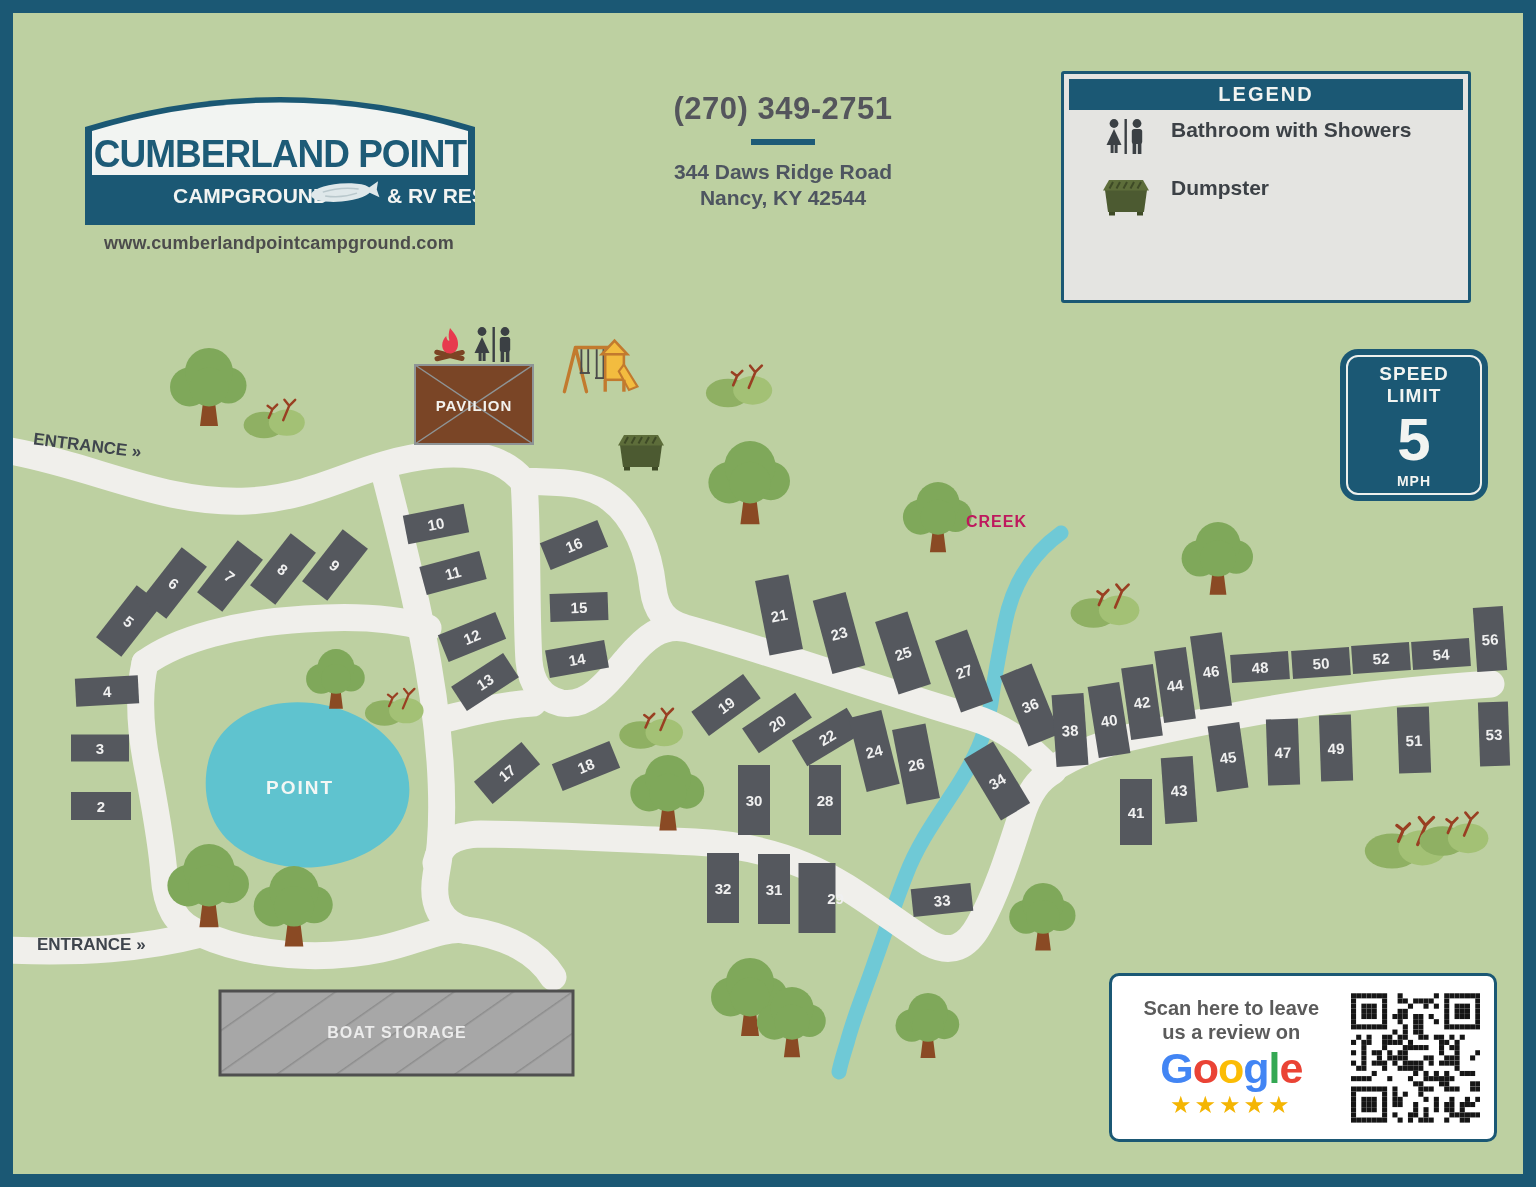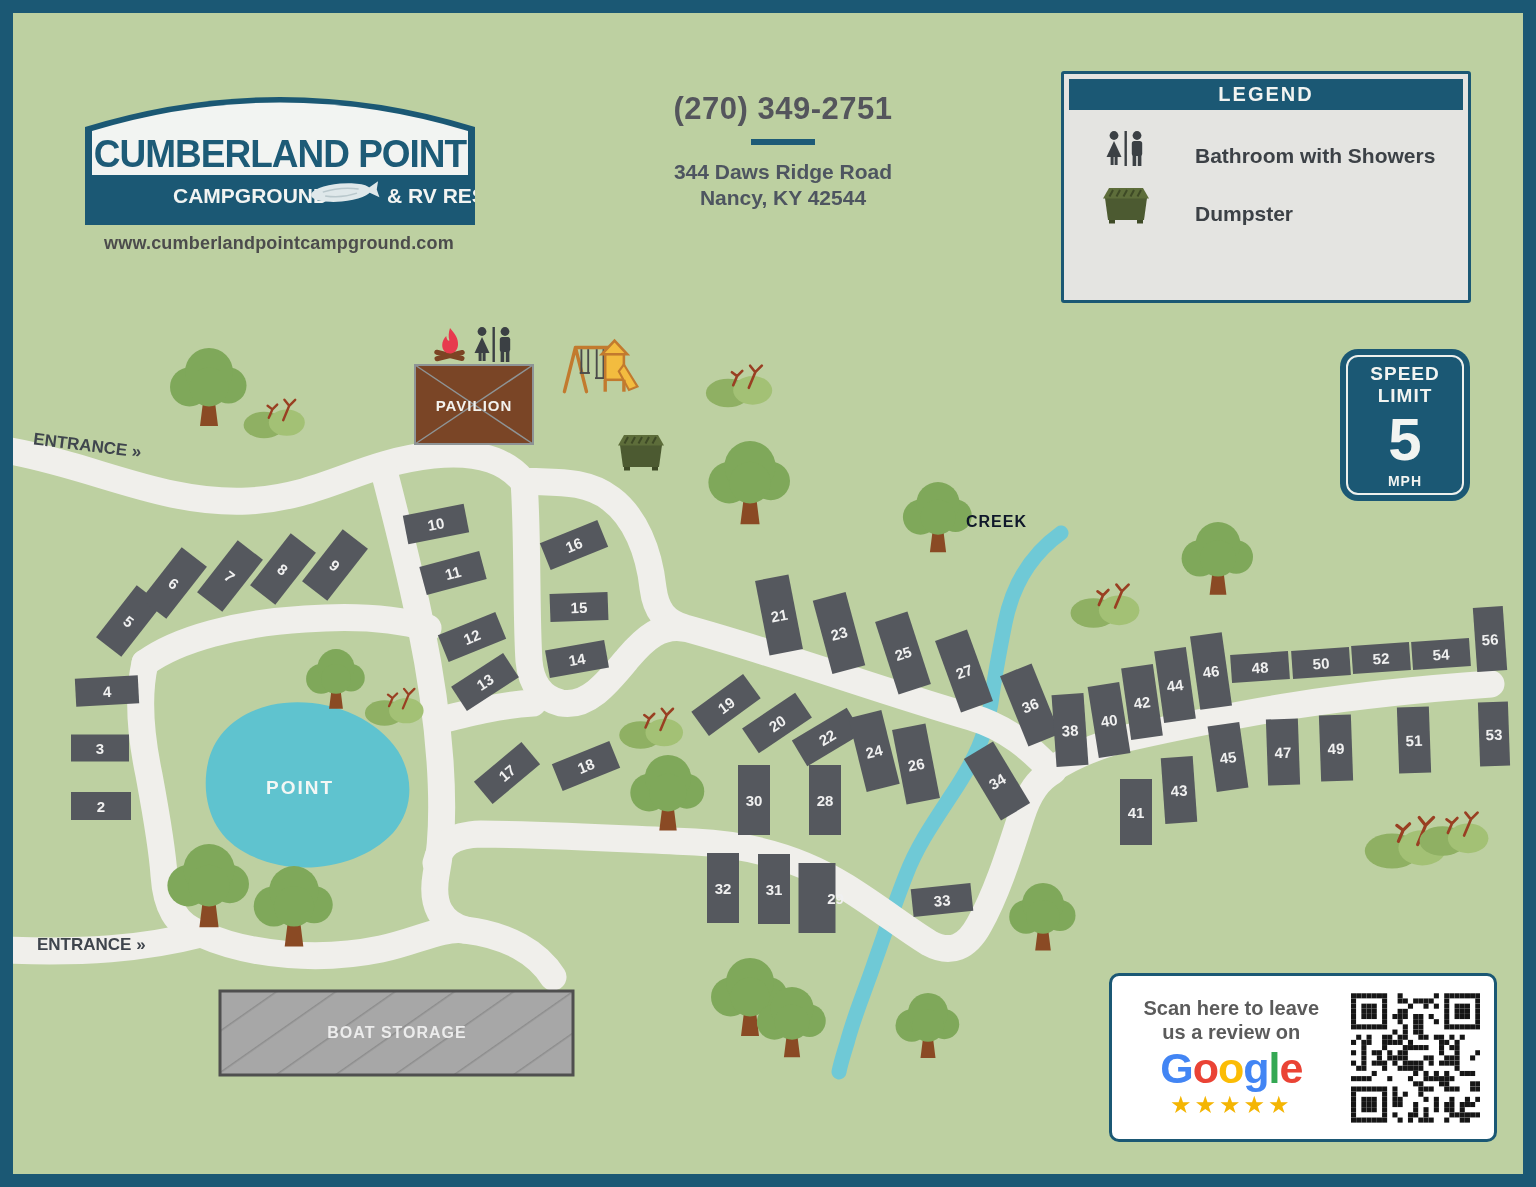--- a/index.html
+++ b/index.html
@@ -17,45 +17,45 @@
     font-weight:bold;font-size:18px;color:#4c4c4c;letter-spacing:.2px;}
   #contact{left:600px;top:78px;width:340px;text-align:center;color:#54555c;}
   #phone{font-size:31px;font-weight:bold;letter-spacing:.5px;}
   #phone-divider{display:block;width:64px;height:6px;background:#1d5b77;margin:12px auto 14px;}
   .addr{font-size:21px;font-weight:bold;color:#4e5560;line-height:26px;}
   
   #legend{left:1048px;top:58px;width:410px;height:232px;background:#e4e4e1;
     border:3px solid #1b5874;border-radius:3px;padding:5px;}
   #legend-header{height:31px;background:#1b5874;color:#f2f4f1;display:flex;
     align-items:center;justify-content:center;font-weight:bold;font-size:20px;letter-spacing:2px;}
-  .leg-row{display:flex;align-items:flex-end;height:50px;margin-top:8px;padding-left:26px;gap:24px;}
+  .leg-row{display:flex;align-items:flex-start;height:50px;margin-top:8px;padding-left:26px;}
   .leg-ic{width:62px;display:flex;justify-content:center;align-items:center;}
   .leg-lb{font-weight:bold;font-size:21px;color:#3c4146;margin-left:14px;}
   
-  #speed{left:1327px;top:336px;width:130px;height:152px;background:#1b5874;border-radius:18px;
+  #speed{left:1327px;top:336px;width:148px;height:152px;background:#1b5874;border-radius:18px;
     display:flex;flex-direction:column;align-items:center;color:#f2f4f1;}
   #speed .inner{position:absolute;left:6px;top:6px;right:6px;bottom:6px;
     border:2.5px solid #eef0ed;border-radius:12px;pointer-events:none;}
   #speed .l1{margin-top:14px;font-size:19px;font-weight:bold;letter-spacing:1px;line-height:22px;}
   #speed .l2{font-size:19px;font-weight:bold;letter-spacing:1px;line-height:22px;}
   #speed .num{font-size:60px;font-weight:bold;line-height:62px;margin-top:2px;}
   #speed .mph{font-size:14px;font-weight:bold;letter-spacing:1px;margin-top:2px;}
   
   #review{left:1096px;top:960px;width:388px;height:169px;background:#fff;
     border:3px solid #1b5874;border-radius:10px;display:flex;align-items:center;padding:14px 14px;}
   #review .left{width:218px;text-align:center;}
   #review .scan{font-weight:bold;font-size:20px;color:#5b5b5b;line-height:24px;}
   #google{font-size:43px;font-weight:bold;letter-spacing:-1px;}
   #stars{color:#f4b503;font-size:24px;letter-spacing:3px;margin-top:-2px;}
   #qr{width:134px;height:134px;margin-left:14px;}
   
   .maplabel{font-weight:bold;color:#3f454d;}
   #ent-top{left:20px;top:423px;font-size:17px;transform:rotate(7deg);}
   #ent-bottom{left:24px;top:922px;font-size:17px;}
-  #creek-lb{left:953px;top:500px;font-size:16px;color:#0f172a;letter-spacing:1px;}
+  #creek-lb{left:953px;top:500px;font-size:16px;color:#be185d;letter-spacing:1px;}
   #pond-lb{left:287px;top:775px;transform:translate(-50%,-50%);color:#f3f7f5;
     font-size:19px;letter-spacing:2px;}
   #pav-lb{left:461px;top:392px;transform:translate(-50%,-50%);color:#f3f2ee;
     font-size:15px;letter-spacing:1px;}
   #boat-lb{left:384px;top:1020px;transform:translate(-50%,-50%);color:#ececec;
     font-size:16px;letter-spacing:1px;}
   
   .site{position:absolute;background:#55585e;display:flex;align-items:center;
     justify-content:center;color:#f0f0f0;font-weight:bold;font-size:15px;}
 </style>

